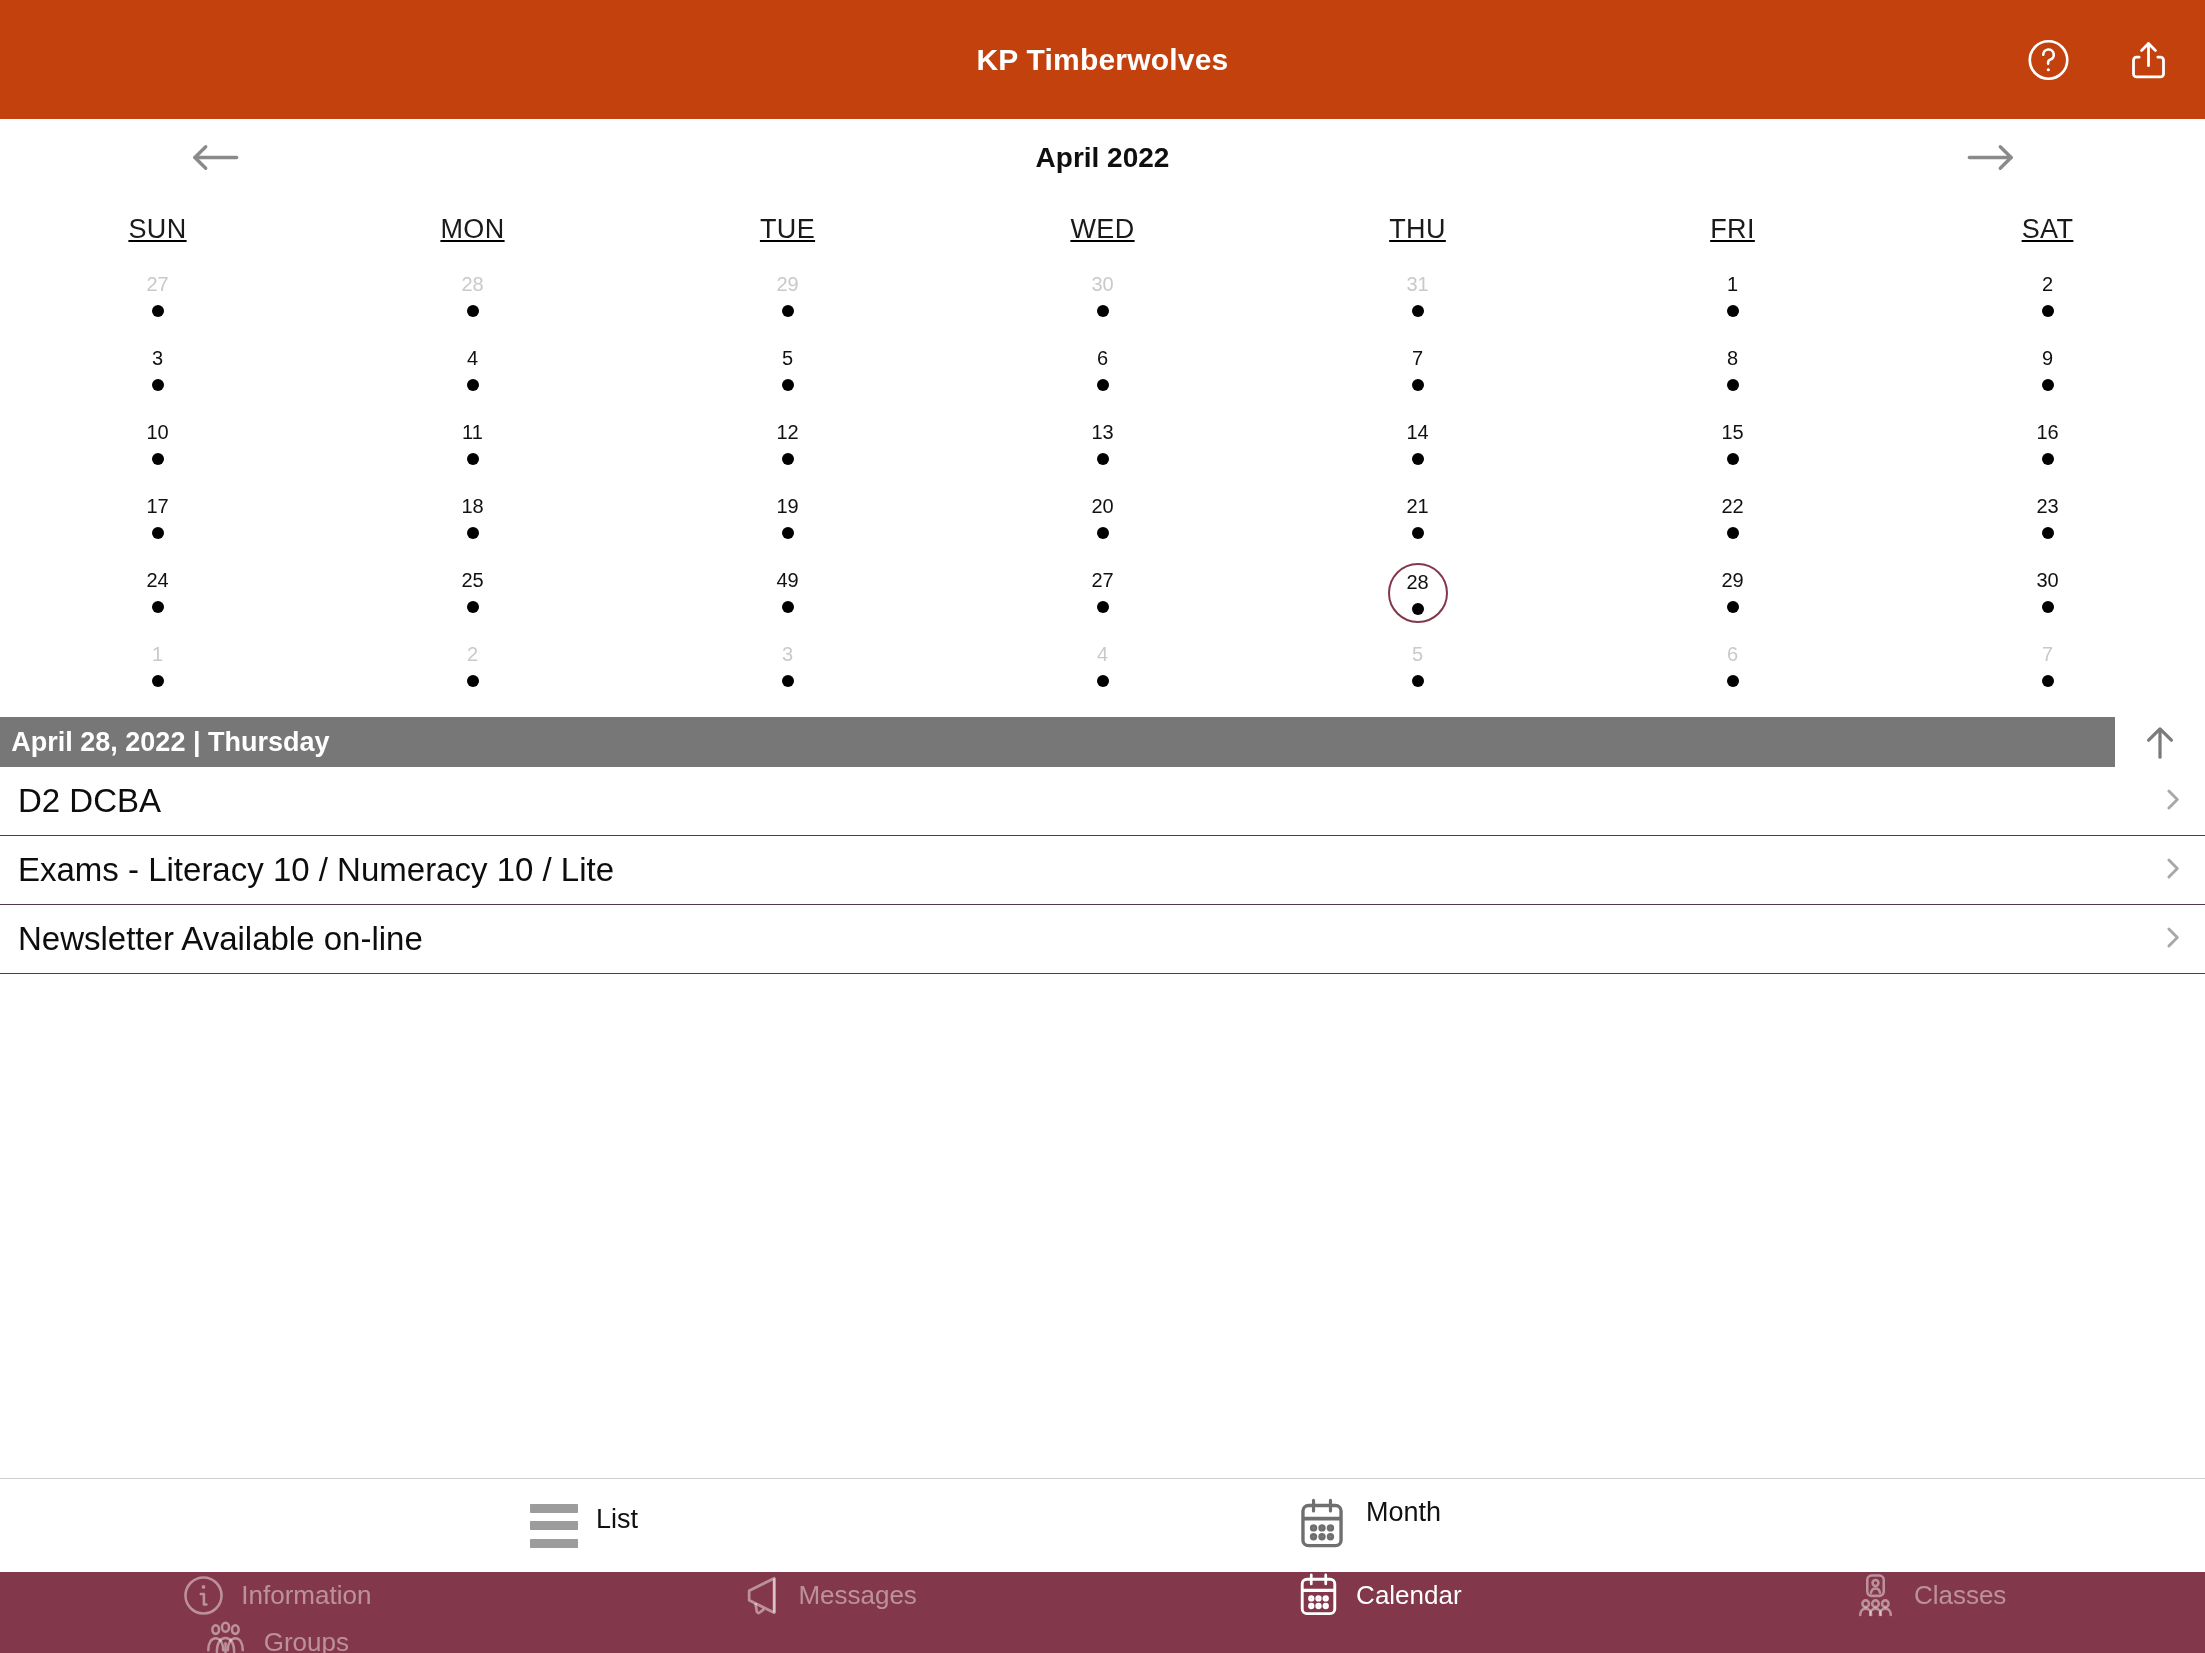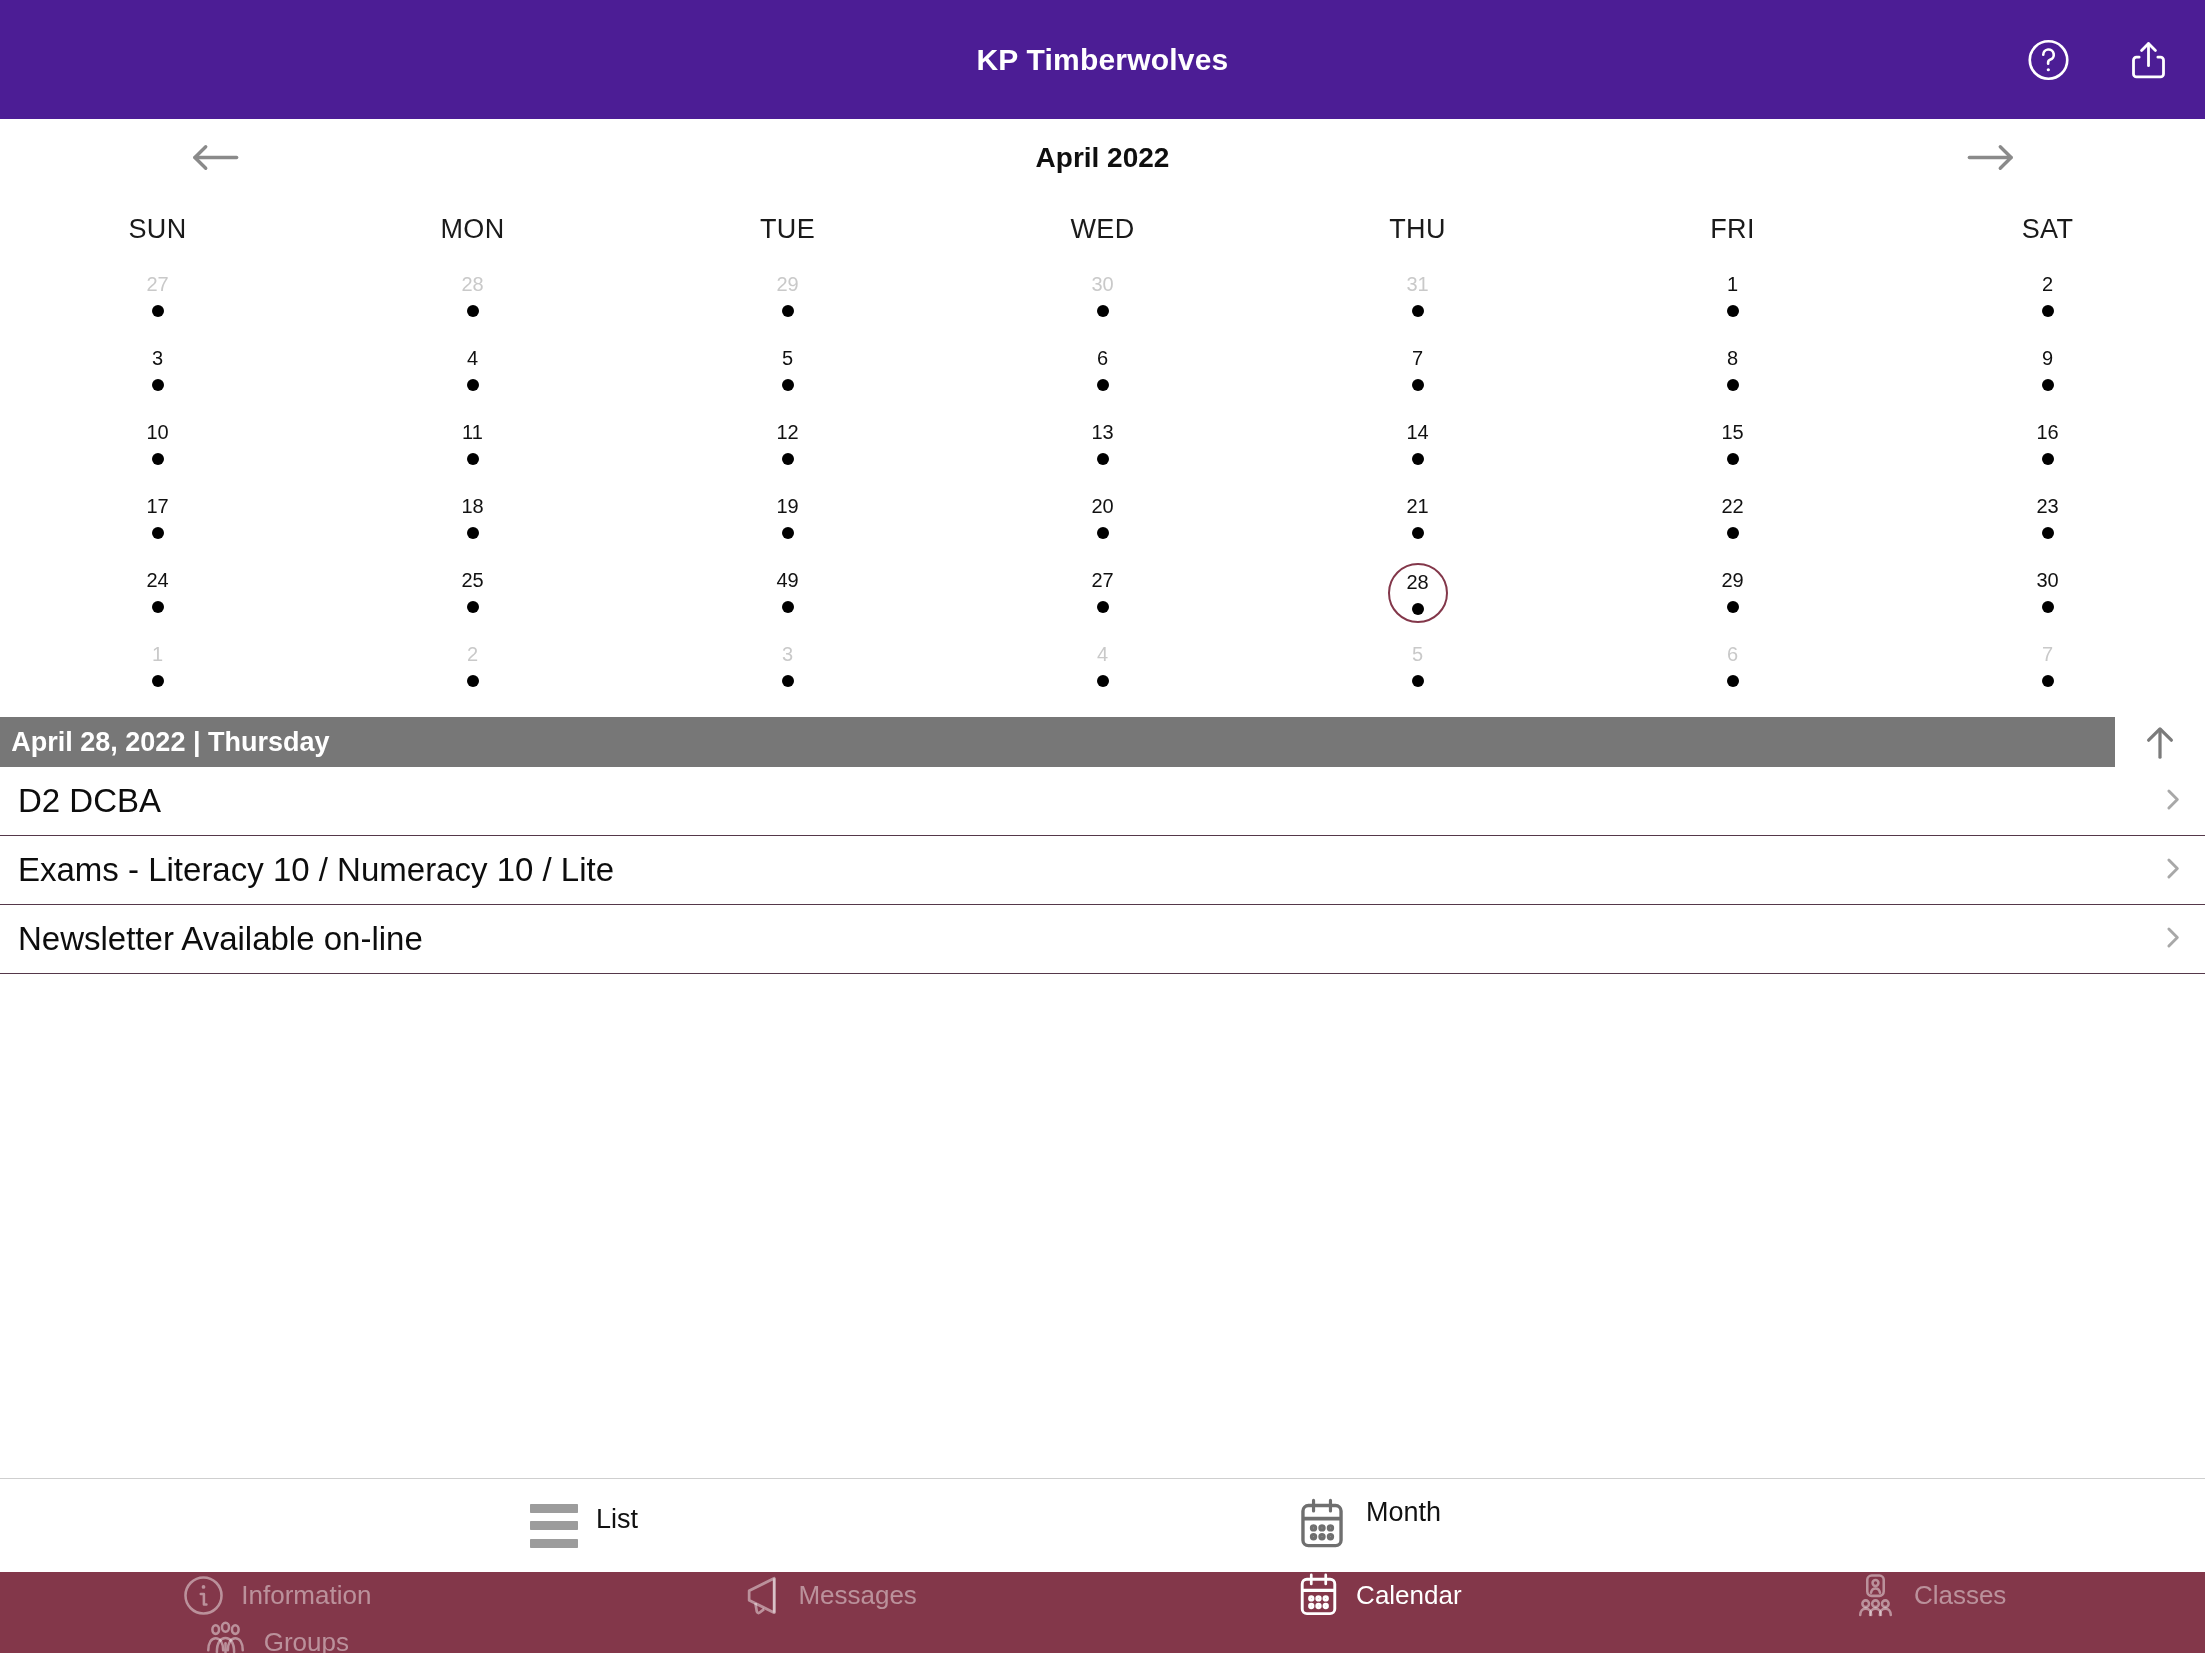--- a/index.html
+++ b/index.html
@@ -12,21 +12,21 @@
   .app {
     position: relative;
     width: 2205px; height: 1653px;
     display: flex; flex-direction: column;
     background: #ffffff;
   }
 
   
   .header {
     height: 119px;
-    background: #4c1d95;
+    background: #c2410c;
     position: relative;
     display: flex; align-items: center; justify-content: center;
     flex: 0 0 auto;
   }
   .header-title {
     color: #ffffff;
     font-size: 30px;
     font-weight: bold;
     letter-spacing: 0.2px;
   }
@@ -55,20 +55,21 @@
   }
   .nav-arrow.prev { left: 184px; }
   .nav-arrow.next { right: 184px; }
 
   
   .weekdays {
     display: grid;
     grid-template-columns: repeat(7, 1fr);
     height: 66px; align-items: center;
     flex: 0 0 auto;
+    text-decoration: underline;
   }
   .weekday {
     text-align: center;
     font-size: 27px;
     color: #1a1a1a;
     letter-spacing: 0.4px;
   }
 
   
   .day-grid {

